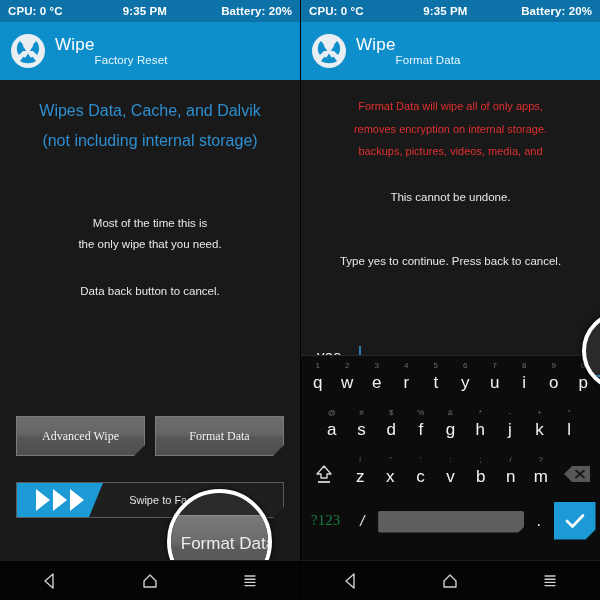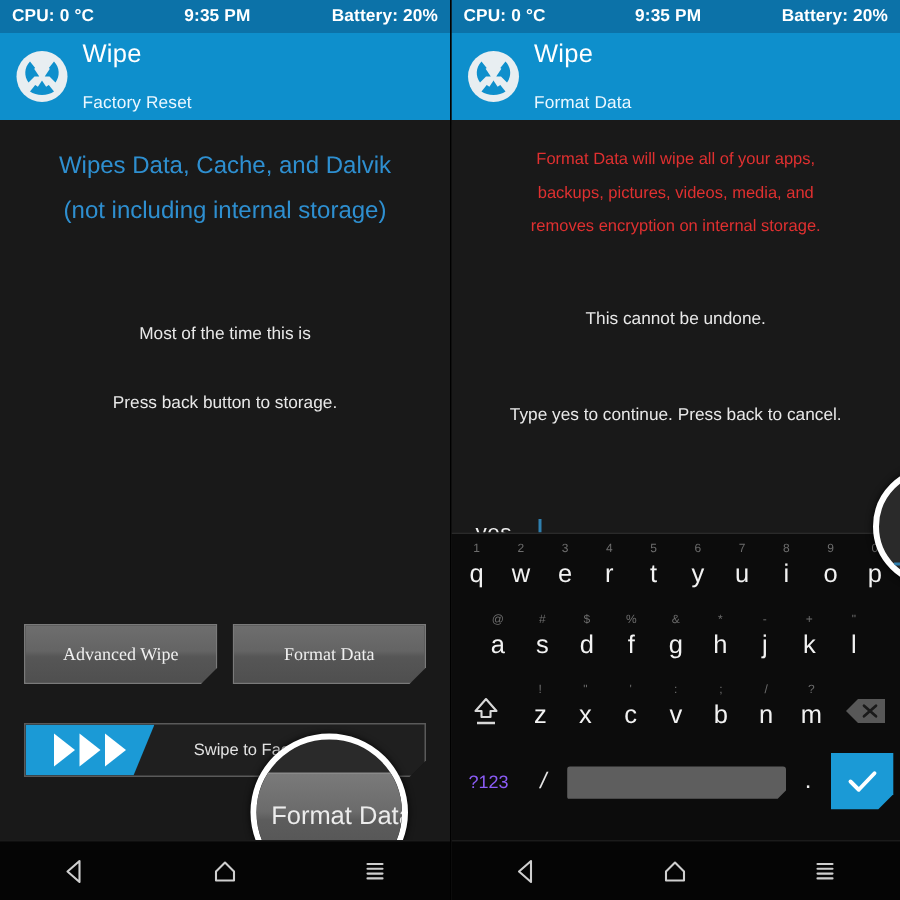--- a/index.html
+++ b/index.html
@@ -25,21 +25,21 @@
   .header{
     height:58px; background:#0e8fcc;
     display:flex; align-items:center; padding:0 10px;
     position:relative;
   }
   .logo{
     width:36px; height:36px; flex:0 0 36px; margin-right:9px;
     position:relative;
   }
   .logo svg{ display:block; width:36px; height:36px; }
-  .htext{ display:flex; flex-direction:column; justify-content:center; line-height:1.05; }
+  .htext{ display:flex; flex-direction:row; justify-content:center; line-height:1.05; }
   .htitle{ color:#fff; font-size:17px; letter-spacing:.2px; }
   .hsub{ color:#eaf7ff; font-size:11.5px; margin-top:18px; letter-spacing:.1px; }
   .header-shadow{
     position:absolute; left:0; right:0; bottom:-5px; height:5px;
     background:linear-gradient(to bottom, rgba(0,0,0,.55), rgba(0,0,0,0));
   }
 
   
   .content{ position:relative; height:520px; background:#191919; }
 
@@ -50,21 +50,21 @@
   .red-note{
     color:#e03030; font-size:11px; text-align:center;
     margin-top:15px; line-height:2.05; padding:0 14px;
   }
   .white-note{
     color:#e8e8e8; font-size:11.5px; text-align:center;
     line-height:1.85;
   }
   .wn1{ margin-top:58px; }
   .wn2{ margin-top:25px; }
-  .wn-undone{ margin-top:40px; font-size:11.5px; }
+  .wn-undone{ margin-top:24px; font-size:11.5px; }
   .wn-type{ margin-top:43px; font-size:11.5px; }
 
   
   .inputwrap{ position:absolute; left:14px; right:14px; top:258px; height:34px; }
   .inputwrap .val{
     color:#f2f2f2; font-size:15px; position:absolute; left:2px; bottom:8px;
     letter-spacing:.3px;
   }
   .inputwrap .caret{
     position:absolute; left:44px; bottom:4px; width:2px; height:22px; background:#2f7fae;
@@ -136,21 +136,21 @@
     flex:1; position:relative;
     display:flex; align-items:center; justify-content:center;
     color:#f2f2f2; font-size:17px;
   }
   .key .sup{
     position:absolute; top:5px; left:50%; transform:translateX(-50%);
     font-size:8px; color:#6d6d6d;
   }
   .key .glyph{ margin-top:6px; }
   .key-shift, .key-del{ flex:1.4; }
-  .key-sym{ flex:1.3; font-size:12px; color:#8b5cf6; }
+  .key-sym{ flex:1.3; font-size:15px; color:#15803d;font-family:Liberation Serif, serif; }
   .key-slash{ flex:1; font-size:15px; font-style:italic; color:#e8e8e8; }
   .key-space{ flex:4.6; display:flex; align-items:center; justify-content:center; }
   .spacebar{
     width:100%; height:22px; background:#5e5e5e; border-radius:2px;
     margin-top:2px;
     clip-path:polygon(0 0, 100% 0, 100% calc(100% - 6px), calc(100% - 6px) 100%, 0 100%);
   }
   .key-period{ flex:.9; font-size:16px; }
   .key-enter{ flex:1.35; display:flex; align-items:center; justify-content:center; }
   .enterbox{
@@ -204,24 +204,25 @@
     <div class="content">
       <div class="content-inner">
 
         <div class="blue-note">
           <div>Wipes Data, Cache, and Dalvik</div>
           <div>(not including internal storage)</div>
         </div>
 
         <div class="white-note wn1">
           <div>Most of the time this is</div>
+          <div>the only wipe that you need.</div>
         </div>
 
         <div class="white-note wn2">
-          <div>Press back button to storage.</div>
+          <div>Data back button to cancel.</div>
         </div>
 
         <div class="btnrow">
           <div class="twbtn">
             <span>Advanced Wipe</span>
           </div>
           <div class="twbtn">
             <span>Format Data</span>
           </div>
         </div>
@@ -291,23 +292,23 @@
         <div class="htitle">Wipe</div>
         <div class="hsub">Format Data</div>
       </div>
       <div class="header-shadow"></div>
     </div>
 
     <div class="content">
       <div class="content-inner">
 
         <div class="red-note">
-          <div>Format Data will wipe all of your apps,</div>
+          <div>Format Data will wipe all of only apps,</div>
+          <div>removes encryption on internal storage.</div>
           <div>backups, pictures, videos, media, and</div>
-          <div>removes encryption on internal storage.</div>
         </div>
 
         <div class="white-note wn-undone">This cannot be undone.</div>
         <div class="white-note wn-type">Type yes to continue.  Press back to cancel.</div>
 
         <div class="inputwrap">
           <span class="val">yes</span>
           <span class="caret"></span>
           <span class="inputline"></span>
         </div>

